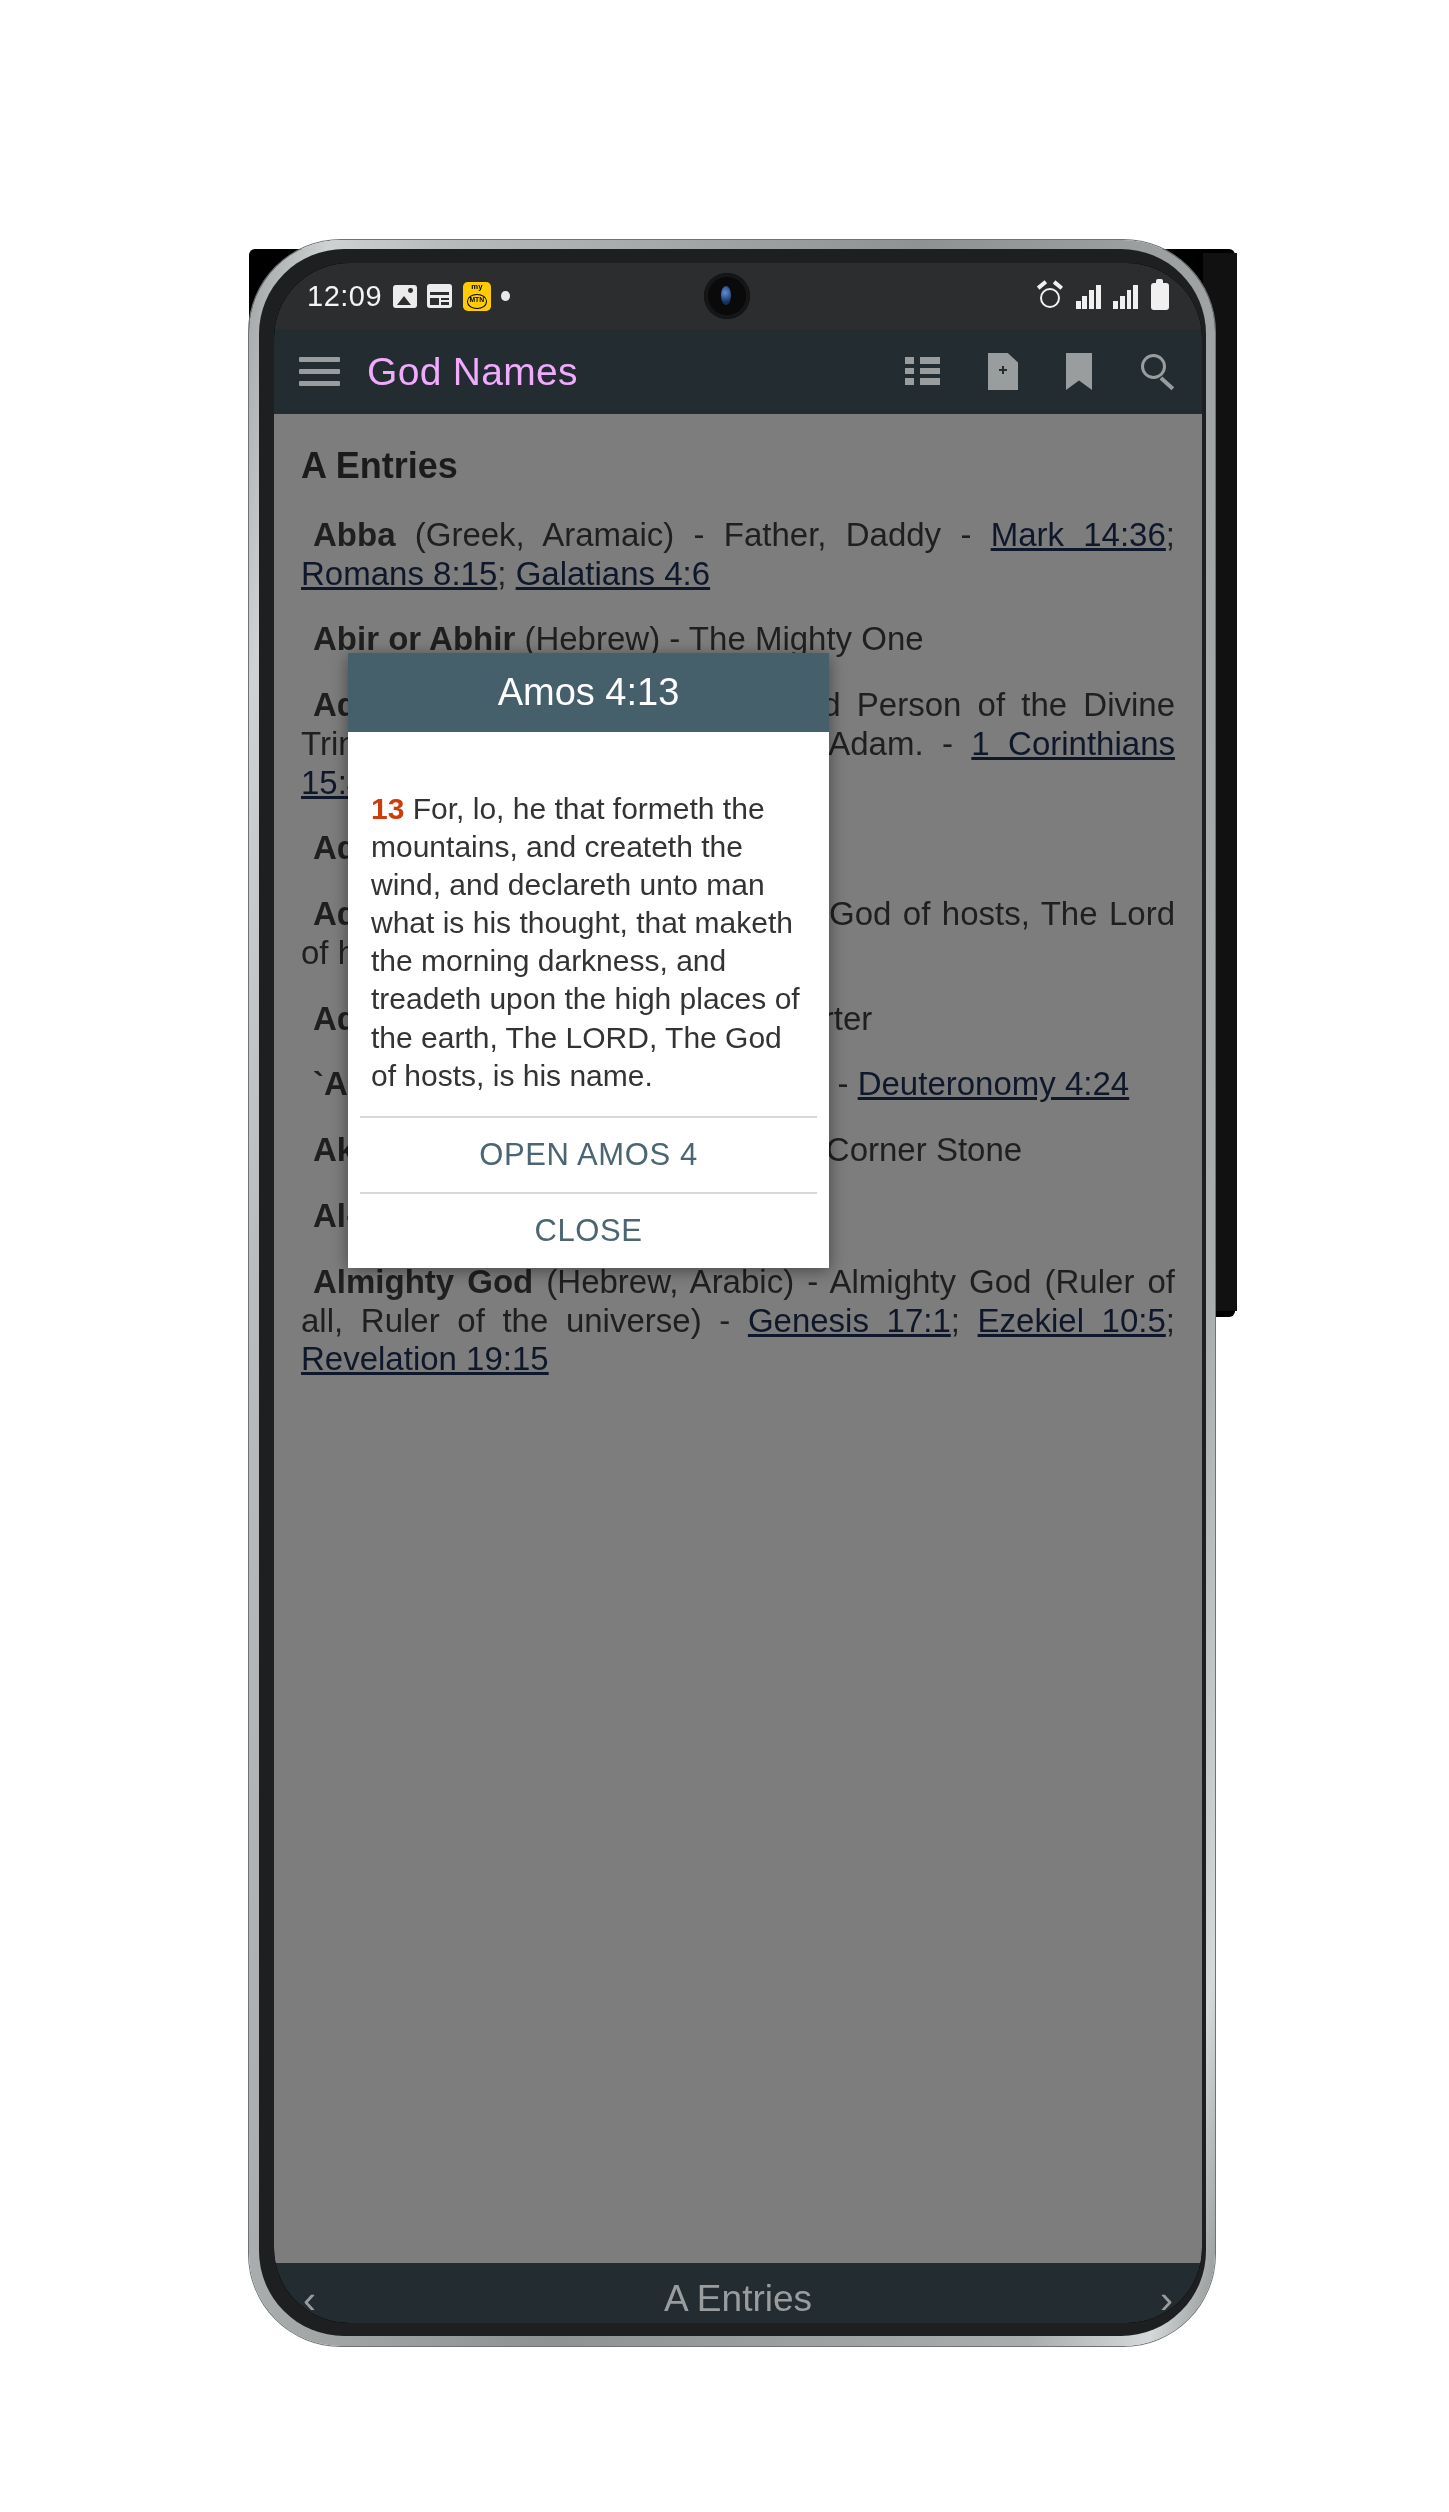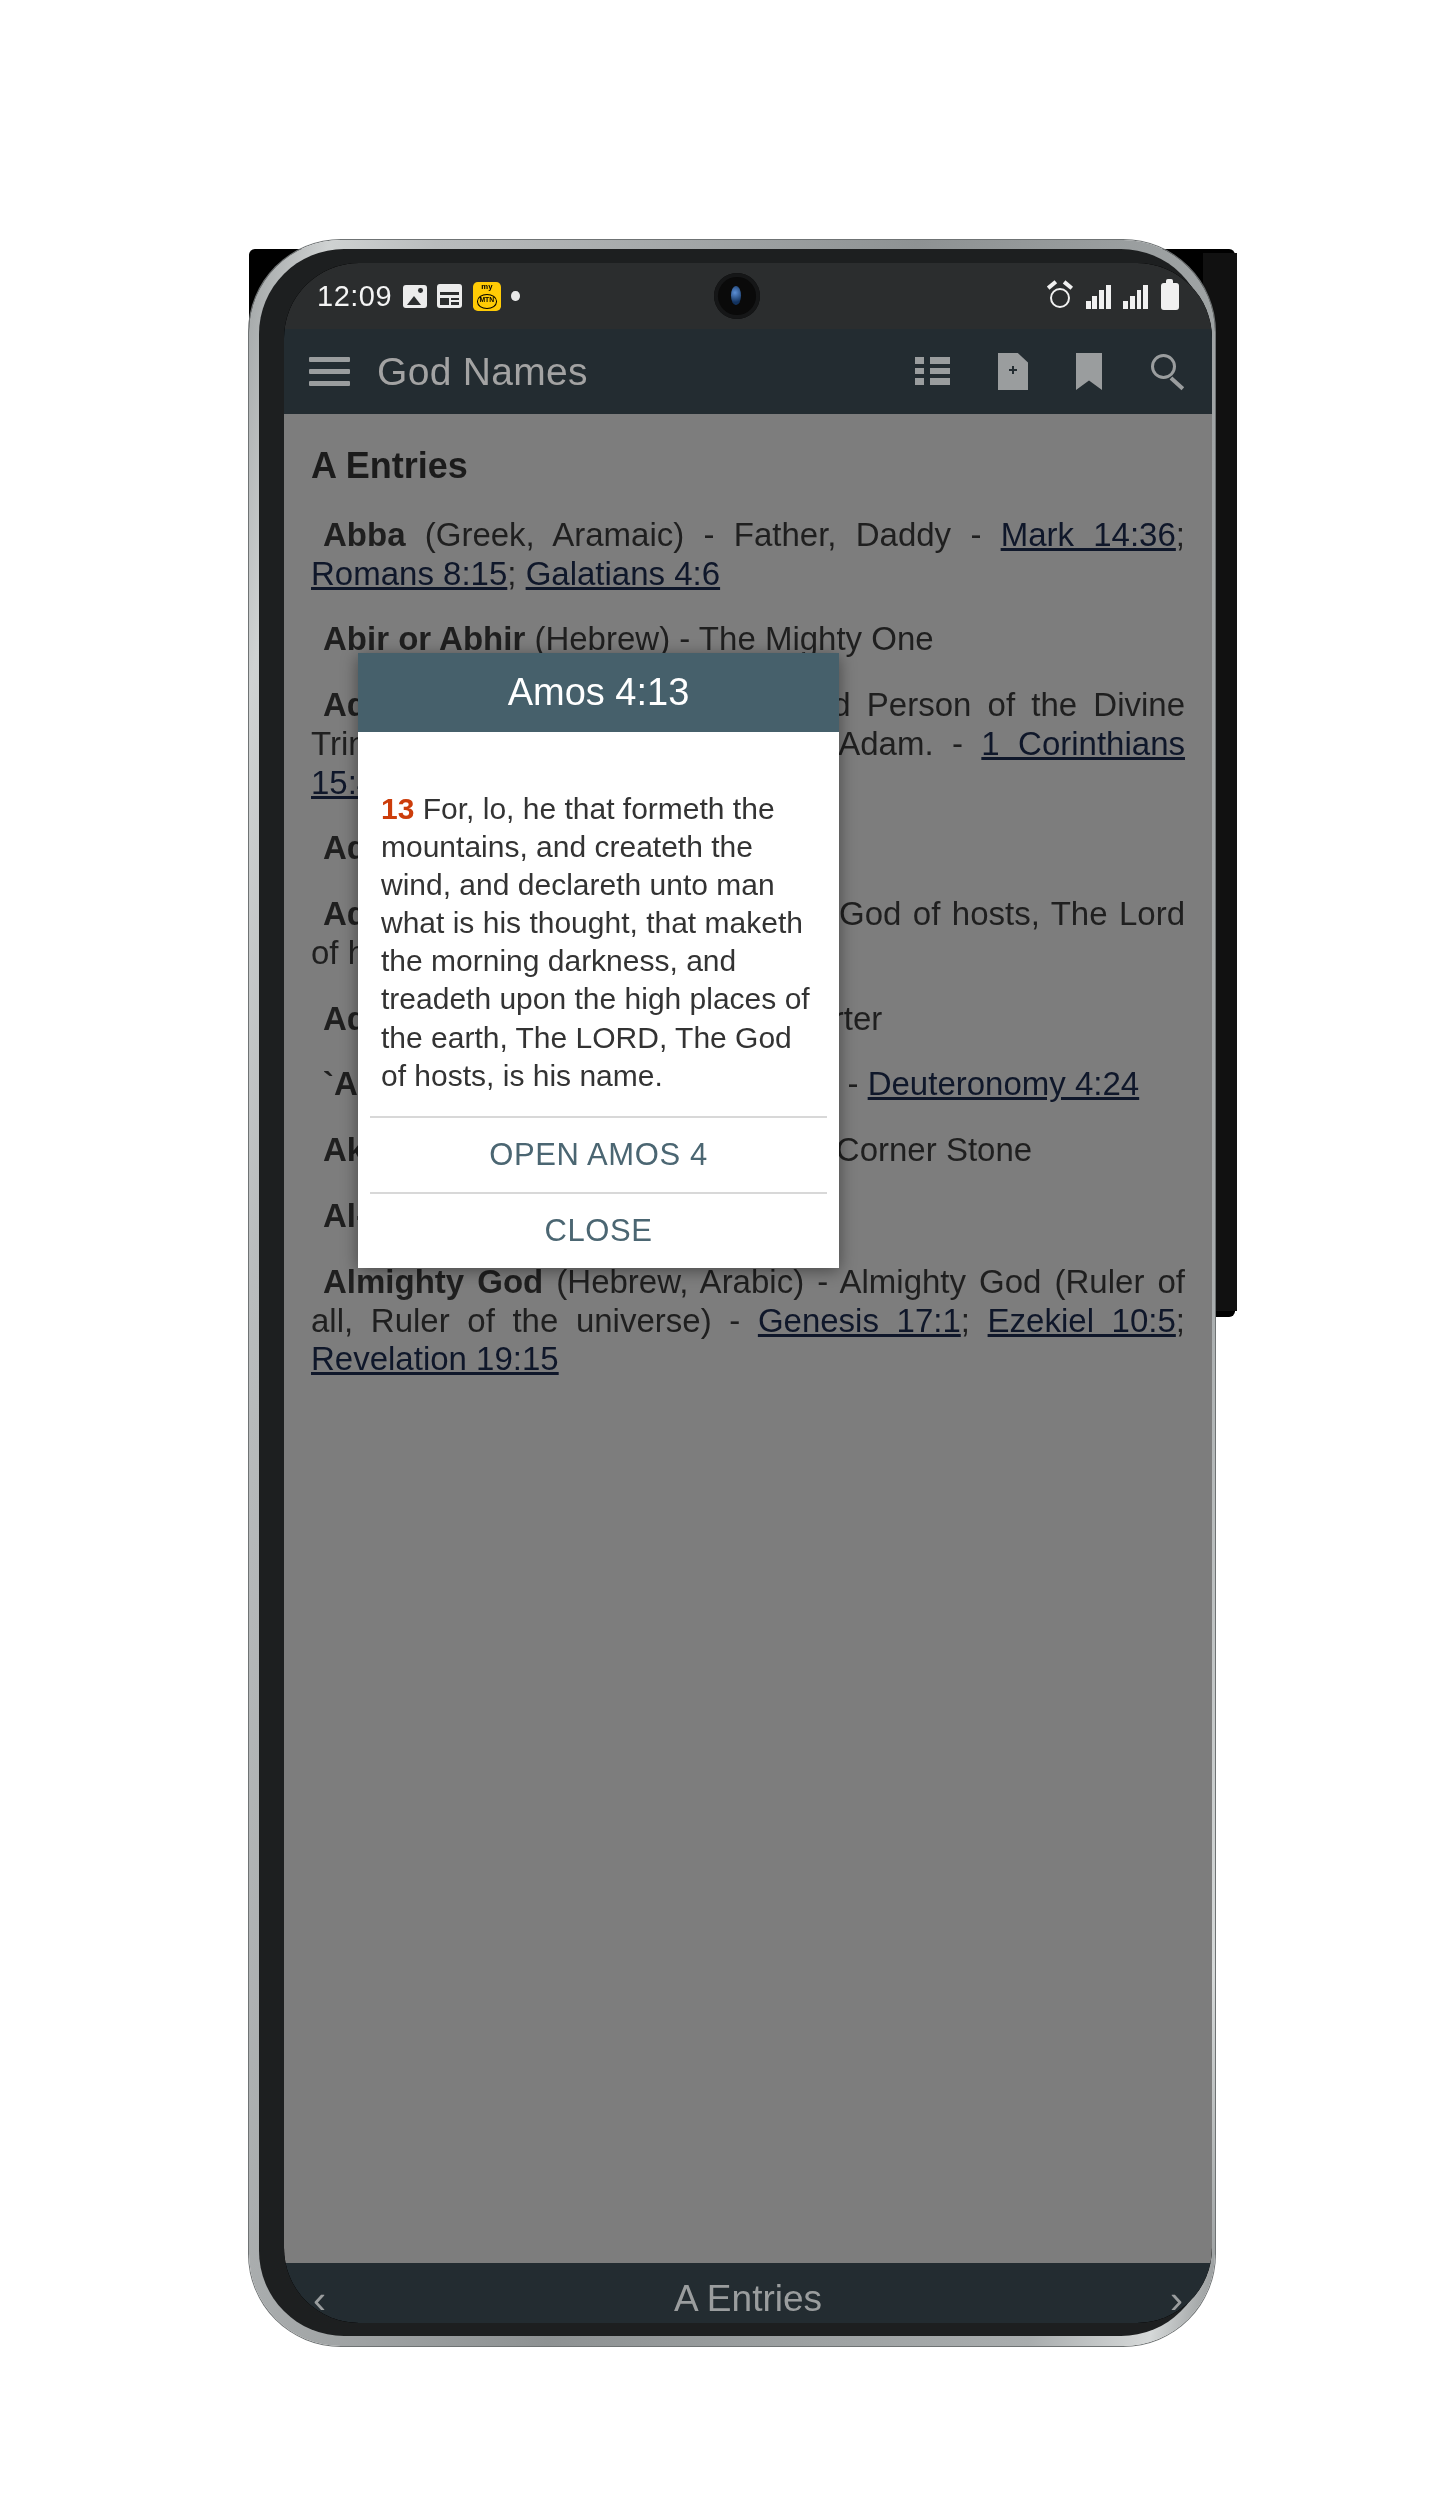--- a/index.html
+++ b/index.html
@@ -10,21 +10,21 @@
   .slab{position:absolute;left:249px;top:249px;width:986px;height:1068px;background:#000;border-radius:5.8px;}
   .slab2{position:absolute;left:1203px;top:253px;width:34px;height:1058px;background:#111;}
 
   
   .phone{position:absolute;left:249px;top:240px;width:966px;height:2106px;
          border-radius:92px;
          background:linear-gradient(100deg,#9fa3a4 0%,#cfd2d2 6%,#b9bcbd 14%,#8e9293 50%,#a9adae 86%,#d6d9d9 95%,#8d9192 100%);
          box-shadow:0 0 0 1px #6f7374;}
   .phone-inner{position:absolute;left:259px;top:249px;width:947px;height:2087px;
          border-radius:85px;background:#1d1f20;}
-  .screen{position:absolute;left:284px;top:263px;width:928px;height:2060px;
+  .screen{position:absolute;left:274px;top:263px;width:928px;height:2060px;
           border-radius:75px;background:#000;overflow:hidden;}
   .screen-clip{position:absolute;inset:0;border-radius:75px;overflow:hidden;}
 
   
   .statusbar{position:absolute;left:0;top:0;width:928px;height:66px;background:#2b2d2e;
              display:flex;align-items:center;padding:0 33px;box-sizing:border-box;color:#f2f2f2;}
   .sb-time{font-size:29px;letter-spacing:0.5px;color:#f4f4f4;}
   .sb-left{display:flex;align-items:center;gap:10.6px;}
   .sb-right{display:flex;align-items:center;gap:12.6px;margin-left:auto;}
   .ic-img{width:24px;height:23px;background:#ececec;border-radius:2.9px;position:relative;}
@@ -58,21 +58,21 @@
   .camera{position:absolute;left:430px;top:9.7px;width:46px;height:46px;border-radius:50%;background:#0a0a0a;
           box-shadow:inset 0 0 0 3.9px #151617;}
   .camera:after{content:"";position:absolute;left:17.4px;top:13.5px;width:9.7px;height:19.3px;border-radius:50%;
           background:radial-gradient(circle at 40% 35%,#5b8fd6,#12325e 70%);}
 
   
   .appbar{position:absolute;left:0;top:66px;width:928px;height:85px;background:#232c31;
           display:flex;align-items:center;padding:0 25px;box-sizing:border-box;}
   .hamb{width:41px;height:29px;display:flex;flex-direction:column;justify-content:space-between;cursor:pointer;}
   .hamb span{display:block;height:4.8px;background:#9a9d9e;border-radius:1px;}
-  .apptitle{margin-left:27px;font-size:39px;color:#a3a3a3;font-weight:400;letter-spacing:0.3px;}
+  .apptitle{margin-left:27px;font-size:39px;color:#f0abfc;font-weight:400;letter-spacing:0.3px;}
   .ab-actions{margin-left:auto;display:flex;align-items:center;gap:48px;}
   .ic-list{width:35px;height:29px;position:relative;}
   .ic-list span{position:absolute;background:#9a9d9e;}
   .ic-list .d{left:0;width:8.7px;height:6.8px;}
   .ic-list .b{left:14.5px;width:20px;height:6.8px;}
   .ic-list .y0{top:0;} .ic-list .y1{top:10.6px;} .ic-list .y2{top:21px;}
   .ic-note{width:30px;height:37px;background:#9a9d9e;position:relative;
            clip-path:polygon(0 0,66% 0,100% 26%,100% 100%,0 100%);}
   .ic-note:before{content:"";position:absolute;left:10.6px;top:15.5px;width:8.7px;height:2.9px;background:#232c31;}
   .ic-note:after{content:"";position:absolute;left:13.5px;top:12.6px;width:2.9px;height:8.7px;background:#232c31;}

